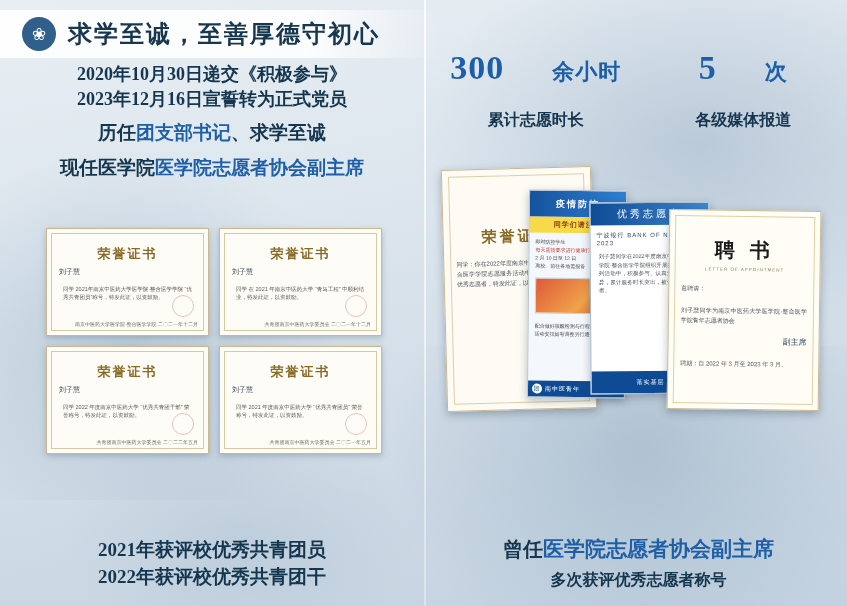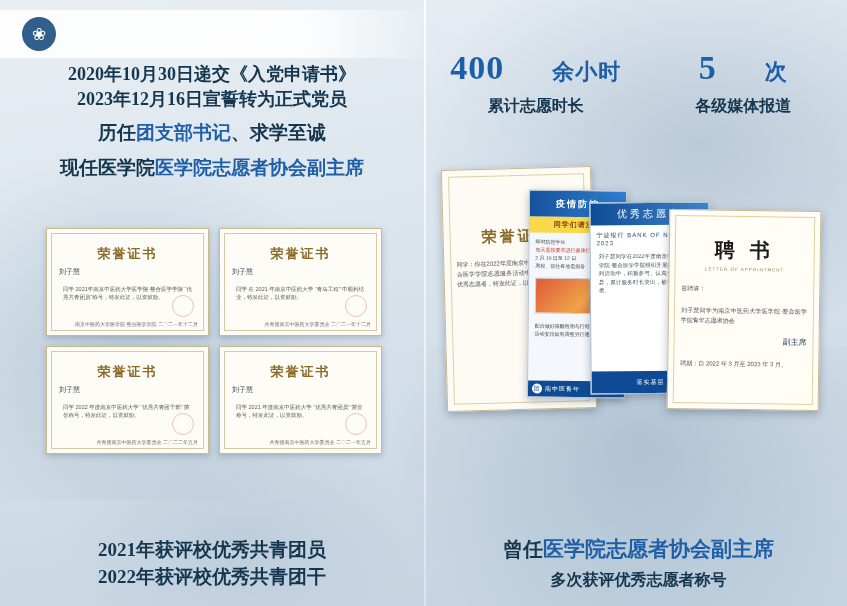--- a/index.html
+++ b/index.html
@@ -193,21 +193,21 @@
     color: #1c5ea8;
     line-height: 40px;
     letter-spacing: 1px;
     font-family: "Liberation Serif", serif;
   }
   .stat-num .unit { font-size: 22px; margin-left: 48px; }
   .stat-label {
     font-size: 16px;
     font-weight: bold;
     color: #15364e;
-    margin-top: 4px;
+    margin-top: 18px;
     font-family: "Liberation Serif", serif;
   }
 
   
   .pile {
     position: absolute;
     left: 432px; top: 160px;
     width: 415px; height: 270px;
   }
   .doc {
@@ -415,24 +415,25 @@
 <div class="poster">
 
   <div class="wash wash1"></div>
   <div class="wash wash2"></div>
   <div class="wash wash3"></div>
   <div class="wash wash4"></div>
   <div class="divider"></div>
 
   <div class="header">
     <div class="seal">❀</div>
+    <div class="header-title">求学至诚，至善厚德守初心</div>
   </div>
 
   <div class="left-lines">
-    <div class="ln">2020年10月30日递交《入党申请书》</div>
+    <div class="ln">2020年10月30日递交《积极参与》</div>
     <div class="ln">2023年12月16日宣誓转为正式党员</div>
     <div class="ln-gap"></div>
     <div class="ln ln-big">
       <span>历任</span><span class="hl">团支部书记</span><span>、求学至诚</span>
     </div>
     <div class="ln-gap"></div>
     <div class="ln ln-big">
       <span>现任医学院</span><span class="hl">医学院志愿者协会副主席</span>
     </div>
   </div>
@@ -473,21 +474,21 @@
   </div>
 
   <div class="left-bottom">
     <div class="ln">2021年获评校优秀共青团员</div>
     <div class="ln">2022年获评校优秀共青团干</div>
   </div>
 
   <div class="stats">
     <div class="stat">
       <div class="stat-num">
-        <span>400</span><span class="unit">余小时</span>
+        <span>300</span><span class="unit">余小时</span>
       </div>
       <div class="stat-label">累计志愿时长</div>
     </div>
     <div class="stat">
       <div class="stat-num">
         <span>5</span><span class="unit">次</span>
       </div>
       <div class="stat-label">各级媒体报道</div>
     </div>
   </div>

